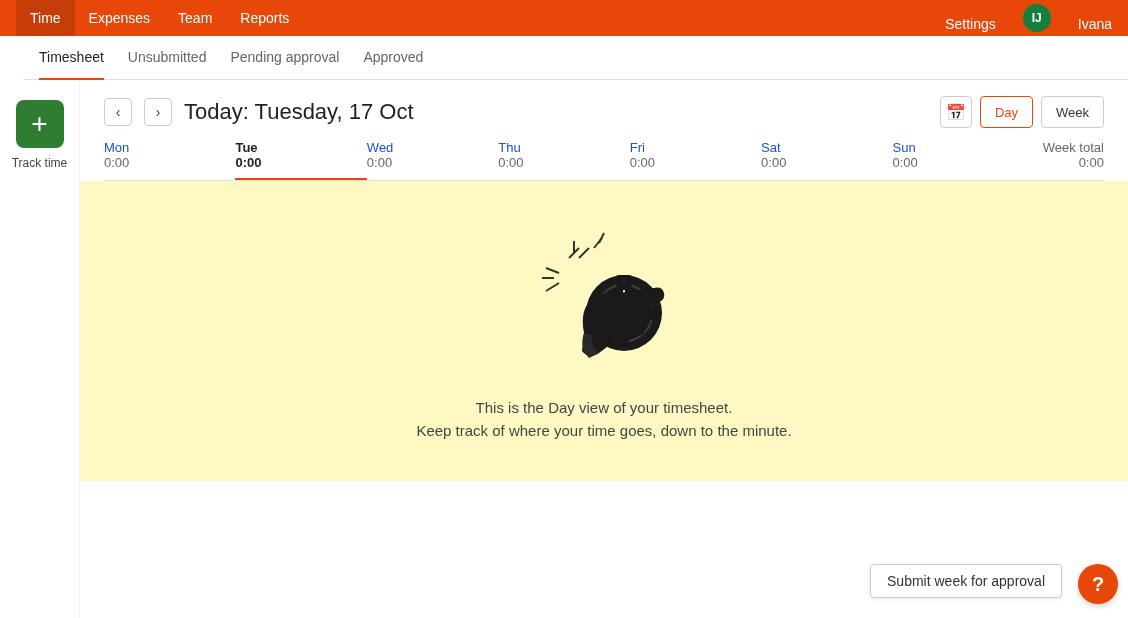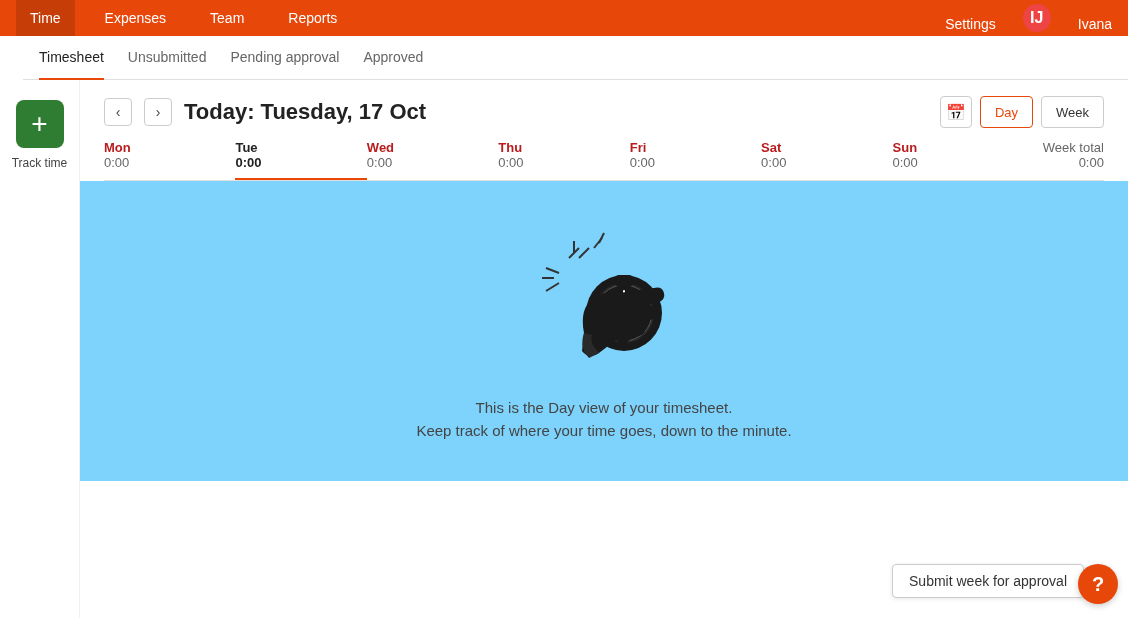--- a/index.html
+++ b/index.html
@@ -9,21 +9,21 @@
     .top-nav {
       background: #e8470a;
       display: flex;
       align-items: center;
       height: 36px;
       padding: 0 16px;
     }
     .top-nav .nav-items {
       display: flex;
       align-items: center;
-      gap: 16px;
+      gap: 0;
       flex: 1;
     }
     .nav-item {
       color: #fff;
       padding: 0 14px;
       height: 36px;
       display: flex;
       align-items: center;
       cursor: pointer;
       font-size: 14px;
@@ -40,26 +40,26 @@
     }
     .settings-link {
       color: #fff;
       font-size: 14px;
       cursor: pointer;
     }
     .user-avatar {
       width: 28px;
       height: 28px;
       border-radius: 50%;
-      background: #ef4444;
-      color: #fff;
-      display: flex;
-      align-items: center;
-      justify-content: center;
-      font-size: 16px;
+      background: #15803d;
+      color: #fff;
+      display: flex;
+      align-items: center;
+      justify-content: center;
+      font-size: 12px;
       font-weight: 600;
     }
     .user-name {
       color: #fff;
       font-size: 14px;
       cursor: pointer;
     }
 
     
     .sub-nav {
@@ -144,21 +144,21 @@
       display: flex;
       align-items: center;
       justify-content: center;
       cursor: pointer;
       font-size: 14px;
       color: #444;
       background: #fff;
     }
     .date-title {
       font-size: 22px;
-      font-weight: 700;
+      font-weight: 400;
       color: #222;
       flex: 1;
     }
     .view-controls {
       display: flex;
       align-items: center;
       gap: 8px;
     }
     .calendar-icon-btn {
       width: 32px;
@@ -203,22 +203,22 @@
       flex-direction: column;
       align-items: flex-start;
       padding-bottom: 8px;
       border-bottom: 2px solid transparent;
     }
     .day-col.active {
       border-bottom: 2px solid #e8470a;
     }
     .day-name {
       font-size: 13px;
-      color: #b91c1c;
-      font-weight: 700;
+      color: #1d4ed8;
+      font-weight: 400;
     }
     .day-col.active .day-name {
       font-weight: 700;
       color: #222;
     }
     .day-hours {
       font-size: 13px;
       color: #666;
     }
     .day-col.active .day-hours {
@@ -235,21 +235,21 @@
       font-size: 13px;
       color: #666;
     }
     .week-total-hours {
       font-size: 13px;
       color: #666;
     }
 
     
     .empty-area {
-      background: #7dd3fc;
+      background: #fef9c3;
       margin: 0 0 0 0;
       flex: 1;
       display: flex;
       flex-direction: column;
       align-items: center;
       justify-content: center;
       min-height: 300px;
     }
     .empty-illustration {
       width: 160px;
@@ -261,21 +261,21 @@
       color: #444;
       margin-bottom: 6px;
     }
     .empty-text-secondary {
       font-size: 15px;
       color: #444;
     }
     .submit-btn {
       position: fixed;
       bottom: 20px;
-      right: 44px;
+      right: 66px;
       background: #fff;
       border: 1px solid #ccc;
       border-radius: 4px;
       padding: 8px 16px;
       font-size: 14px;
       cursor: pointer;
       color: #333;
       box-shadow: 0 1px 4px rgba(0,0,0,0.1);
       margin-left: 12px;
     }

